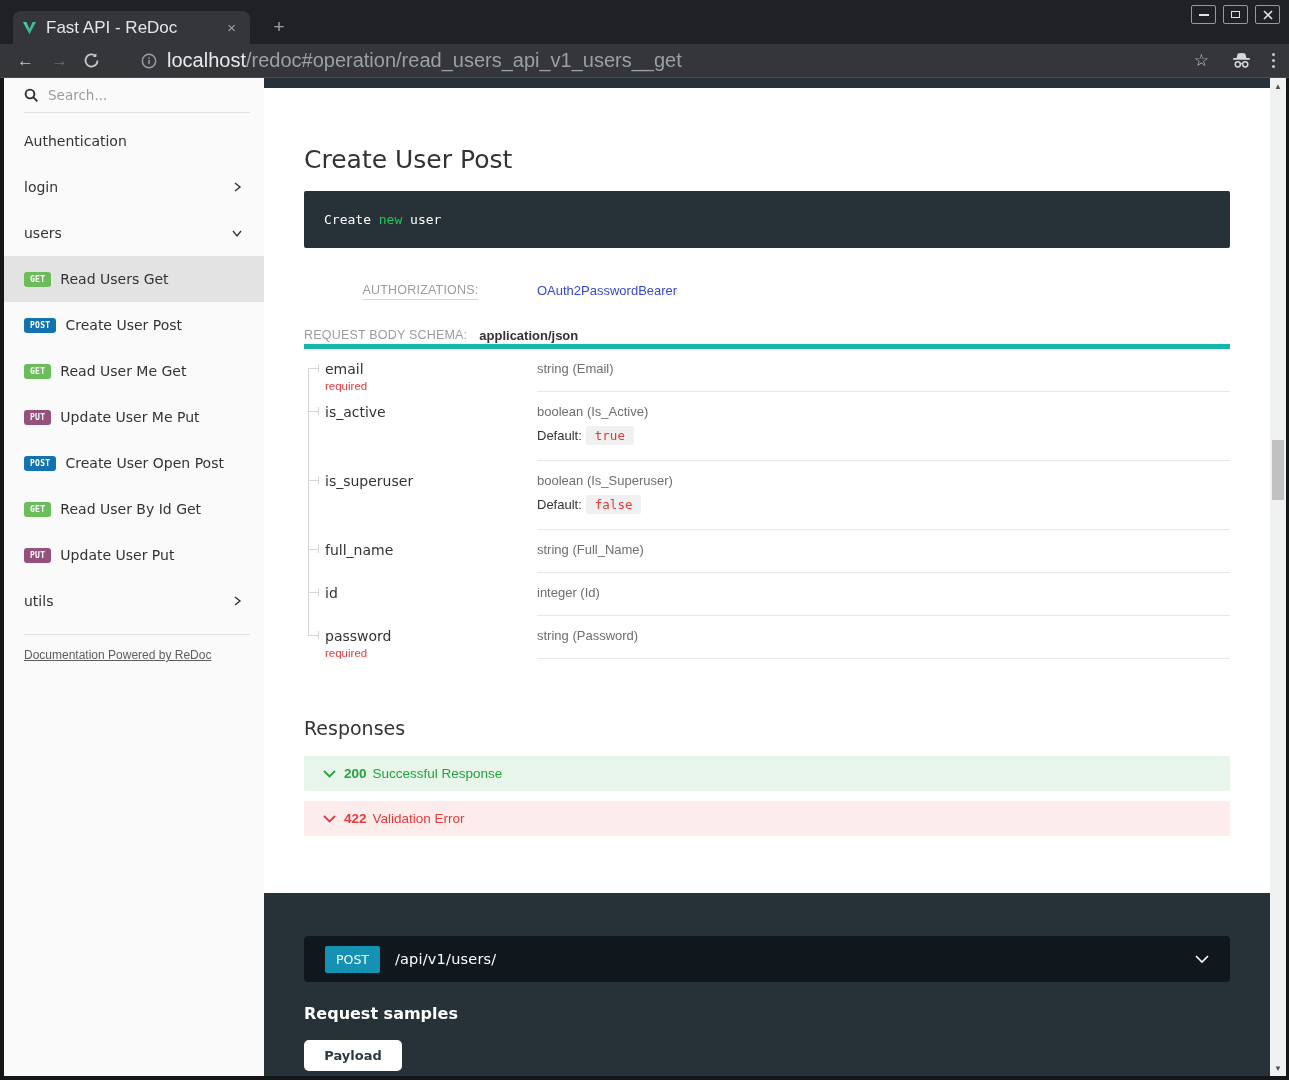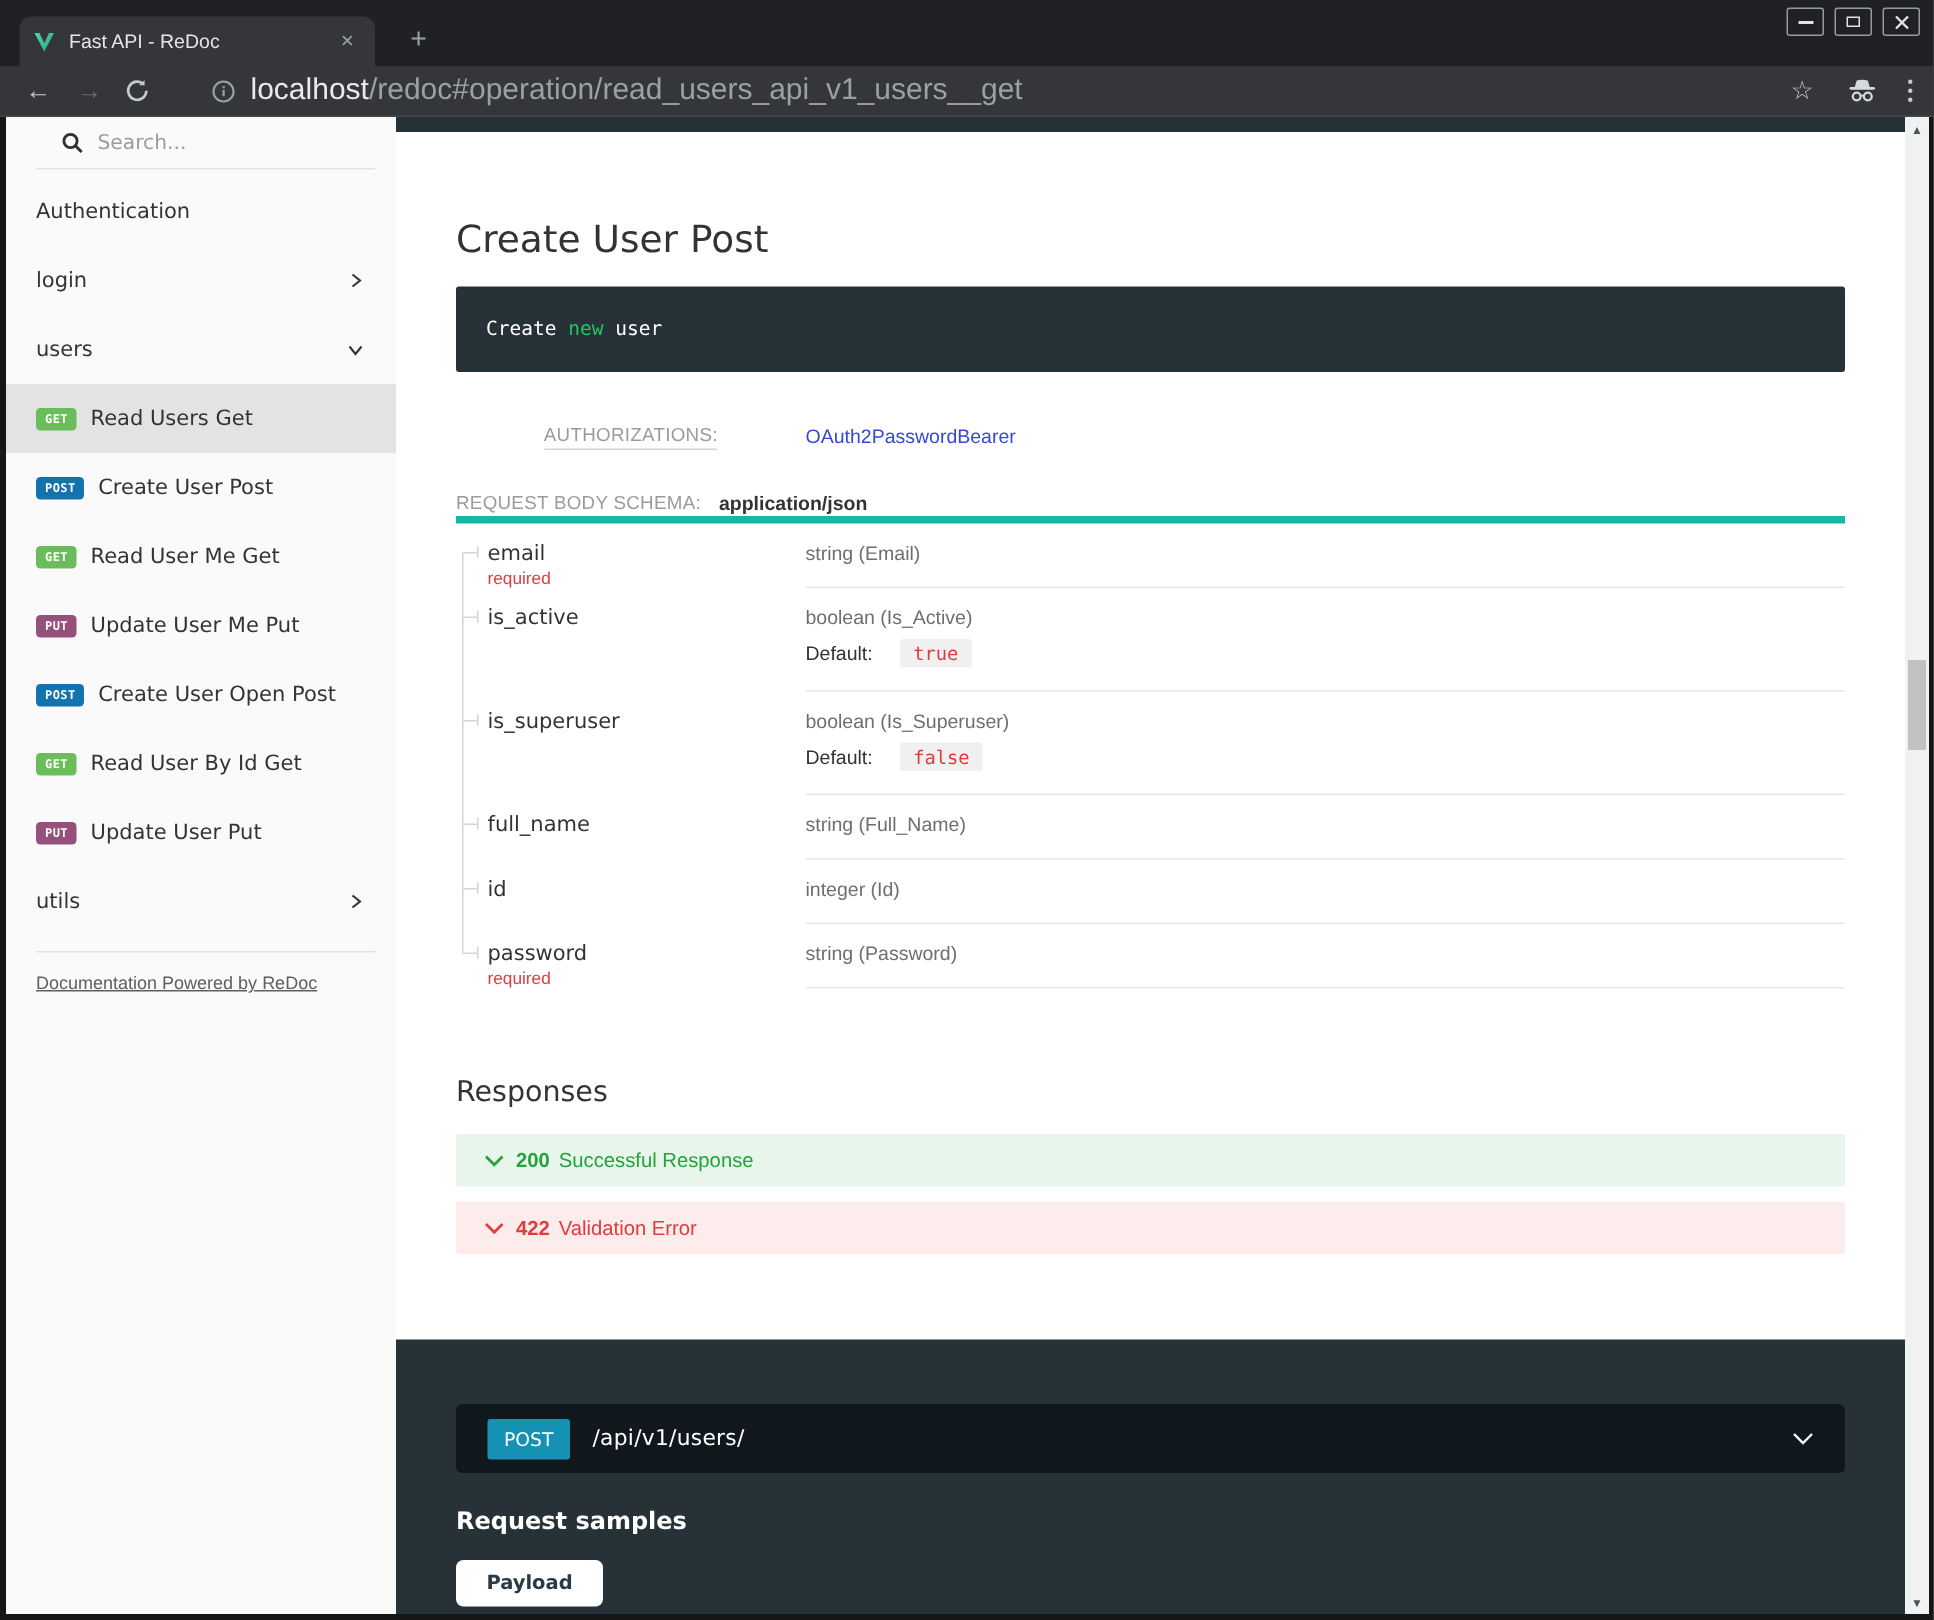--- a/index.html
+++ b/index.html
@@ -4,21 +4,21 @@
 <style>
   * { margin:0; padding:0; box-sizing:border-box; }
   html,body { background:#141618; }
   body { font-family:"Liberation Sans", sans-serif; }
   #window { position:relative; width:1289px; height:1080px; background:#141618; overflow:hidden; }
 
   
   .titlebar { position:absolute; top:0; left:0; right:0; height:44px; background:#202124; }
   .tab { position:absolute; left:13px; top:11px; width:237px; height:33px; background:#35363a;
          border-radius:8px 8px 0 0; display:flex; align-items:center; padding:0 9px; }
-  .tab-title { flex:1; color:#e4e6e9; font-size:13px; margin-left:9px; white-space:nowrap; overflow:hidden; }
+  .tab-title { flex:1; color:#e4e6e9; font-size:17px; margin-left:9px; white-space:nowrap; overflow:hidden; }
   .tab-close { color:#9aa0a6; font-size:15px; line-height:1; padding:2px 5px; cursor:default; }
   .newtab { position:absolute; left:266px; top:14px; color:#9aa0a6; font-size:19px; width:26px; height:26px;
             display:flex; align-items:center; justify-content:center; }
   .win-controls { position:absolute; right:9px; top:5px; display:flex; gap:7px; }
   .win-btn { width:25px; height:19px; border:1px solid #9599a0; border-radius:2px; display:flex;
              align-items:center; justify-content:center; color:#dfe2e6; }
   .win-btn .bar { width:10px; border-top:2px solid #dfe2e6; display:block; }
   .win-btn .box { width:9px; height:7px; border:1.5px solid #dfe2e6; display:block; }
 
   .toolbar { position:absolute; top:44px; left:0; right:0; height:34px; background:#35363a;
@@ -34,21 +34,21 @@
   .incog-ic { display:flex; margin-right:20px; }
   .menu-ic { display:flex; flex-direction:column; gap:3px; margin-right:14px; }
   .menu-ic i { width:3px; height:3px; border-radius:50%; background:#c6cacd; display:block; }
 
   
   .content { position:absolute; top:78px; left:4px; right:3px; bottom:4px; background:#fff; }
 
   
   .sidebar { position:absolute; left:0; top:0; bottom:0; width:260px; background:#fafafa;
              font-family:"DejaVu Sans", sans-serif; }
-  .search-row { height:34px; display:flex; align-items:center; padding:0 37px; }
+  .search-row { height:34px; display:flex; align-items:center; padding:0 20px; }
   .search-row svg { flex:0 0 auto; }
   .search-input { border:none; outline:none; background:transparent; margin-left:9px; width:170px;
                   font-family:"DejaVu Sans", sans-serif; font-size:13.5px; color:#333; }
   .search-input::placeholder { color:#9c9c9c; }
   .sb-divider { border-top:1px solid #e2e2e2; margin:0 14px 0 20px; }
   .sb-nav { margin-top:5px; }
   .sb-item { height:46px; display:flex; align-items:center; padding:0 20px; font-size:14px; color:#333;
              cursor:default; }
   .sb-item.active { background:#e3e3e3; }
   .sb-item .label { flex:1; }
@@ -87,21 +87,21 @@
   .field-row.first .tv { top:19px; }
   .field-row.last  .tv { bottom:auto; height:19px; }
   .field-row .th { left:4px; top:19px; width:10px; height:1px; }
   .field-row .te { left:14px; top:15px; width:1px; height:8px; }
   .name-cell { width:233px; flex:0 0 auto; padding:12px 10px 0 21px; font-family:"DejaVu Sans",sans-serif;
                font-size:14px; color:#333; }
   .req-flag { display:block; color:#db4040; font-size:11.5px; margin-top:3px; font-family:"Liberation Sans",sans-serif; }
   .type-cell { flex:1; border-bottom:1px solid #e8e8e8; padding:12px 0 15px; font-size:13px; color:#6e6e6e; }
   .default-row { margin-top:7px; color:#333; }
   .chip { font-family:"DejaVu Sans Mono", monospace; font-size:12.5px; color:#e03b3b; background:#f0f0f0;
-          padding:2px 9px; margin-left:18px; border-radius:2px; display:inline-block; }
+          padding:2px 9px; margin-left:4px; border-radius:2px; display:inline-block; }
 
   
   h2.responses-title { margin-top:58px; font-family:"DejaVu Sans",sans-serif; font-weight:400; font-size:19px; color:#333; }
   .resp-list { margin-top:17px; }
   .resp { height:35px; border-radius:2px; display:flex; align-items:center; padding:12px 19px; margin-bottom:10px;
           font-size:13.5px; cursor:default; }
   .resp.success { background:#e8f5eb; color:#24a23c; }
   .resp.error   { background:#fdecec; color:#e13c3c; }
   .resp svg { margin-right:8px; }
   .resp b { margin-right:6px; font-weight:bold; }

